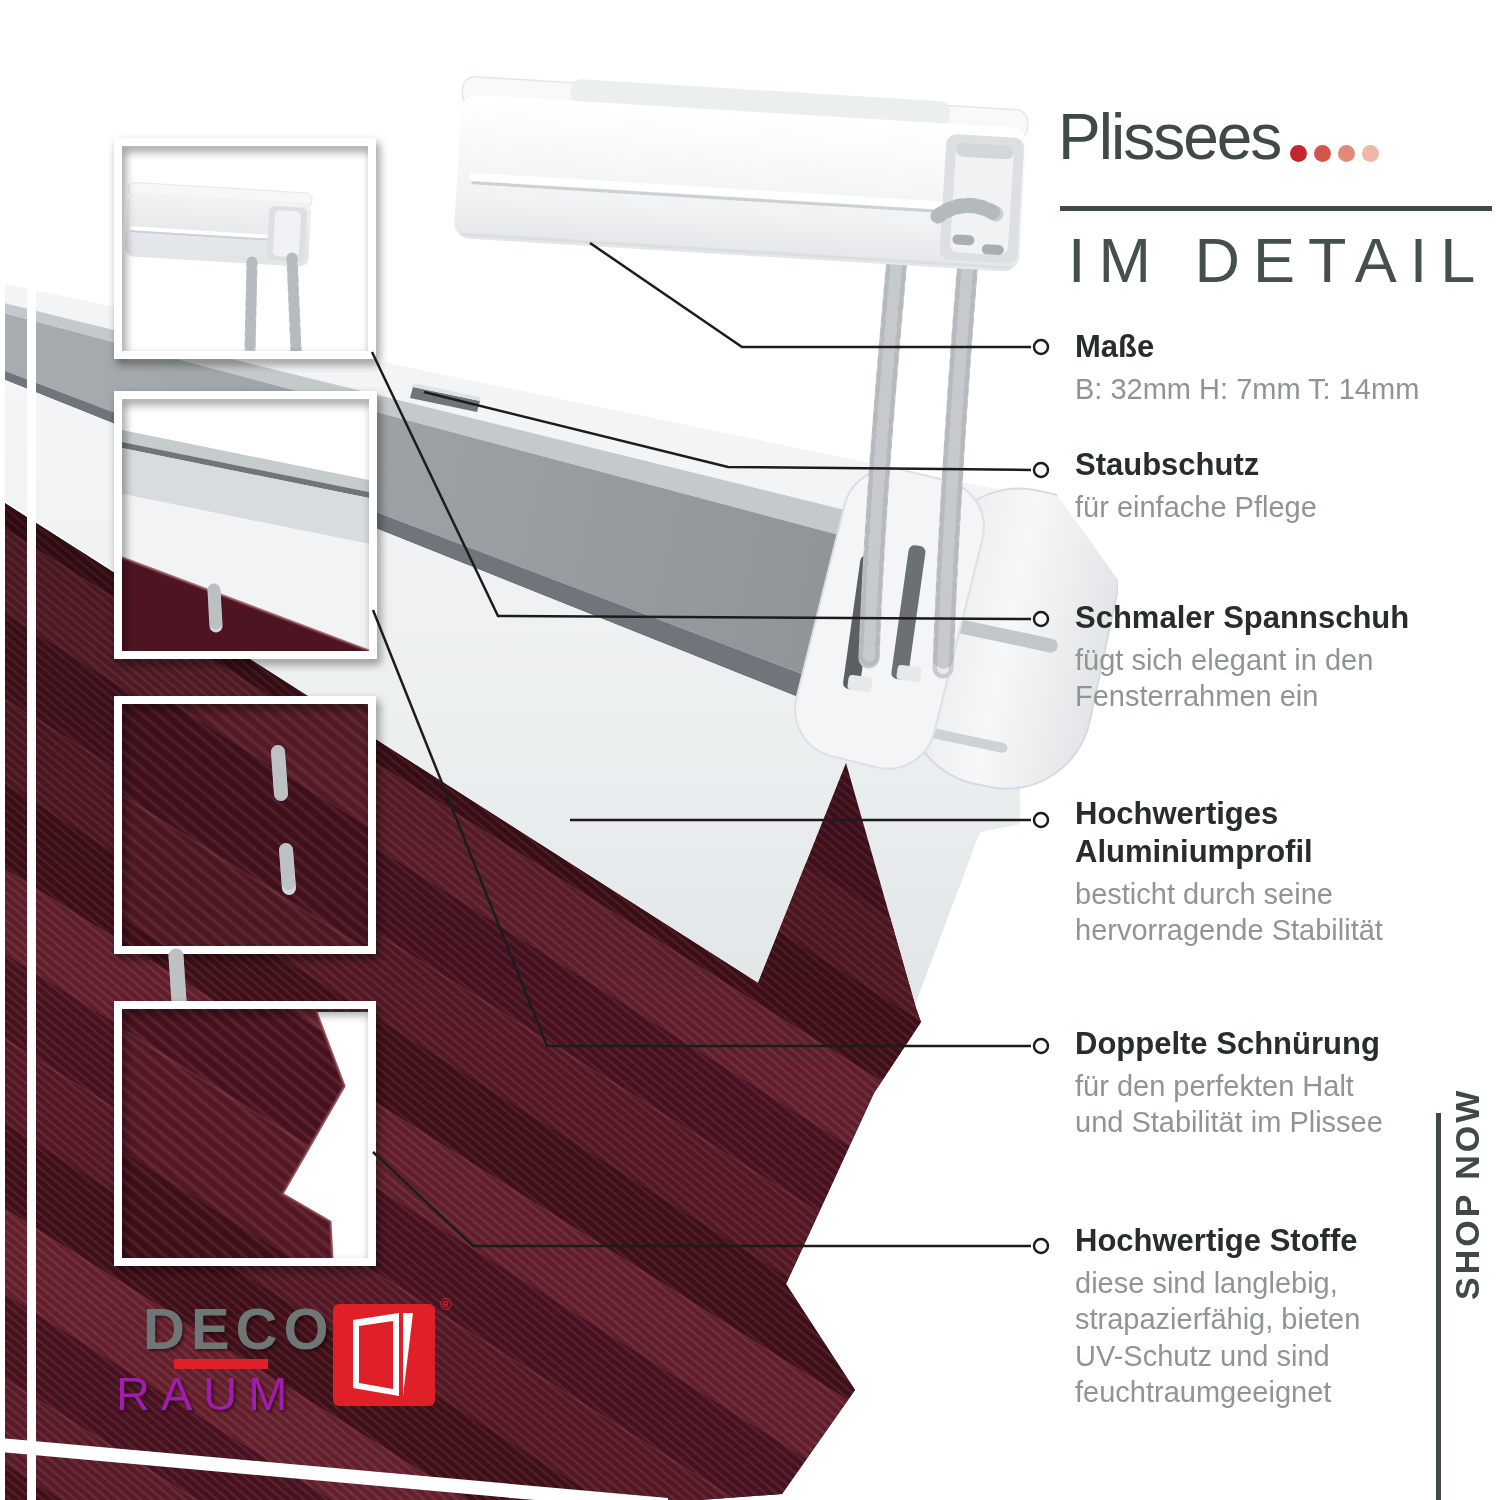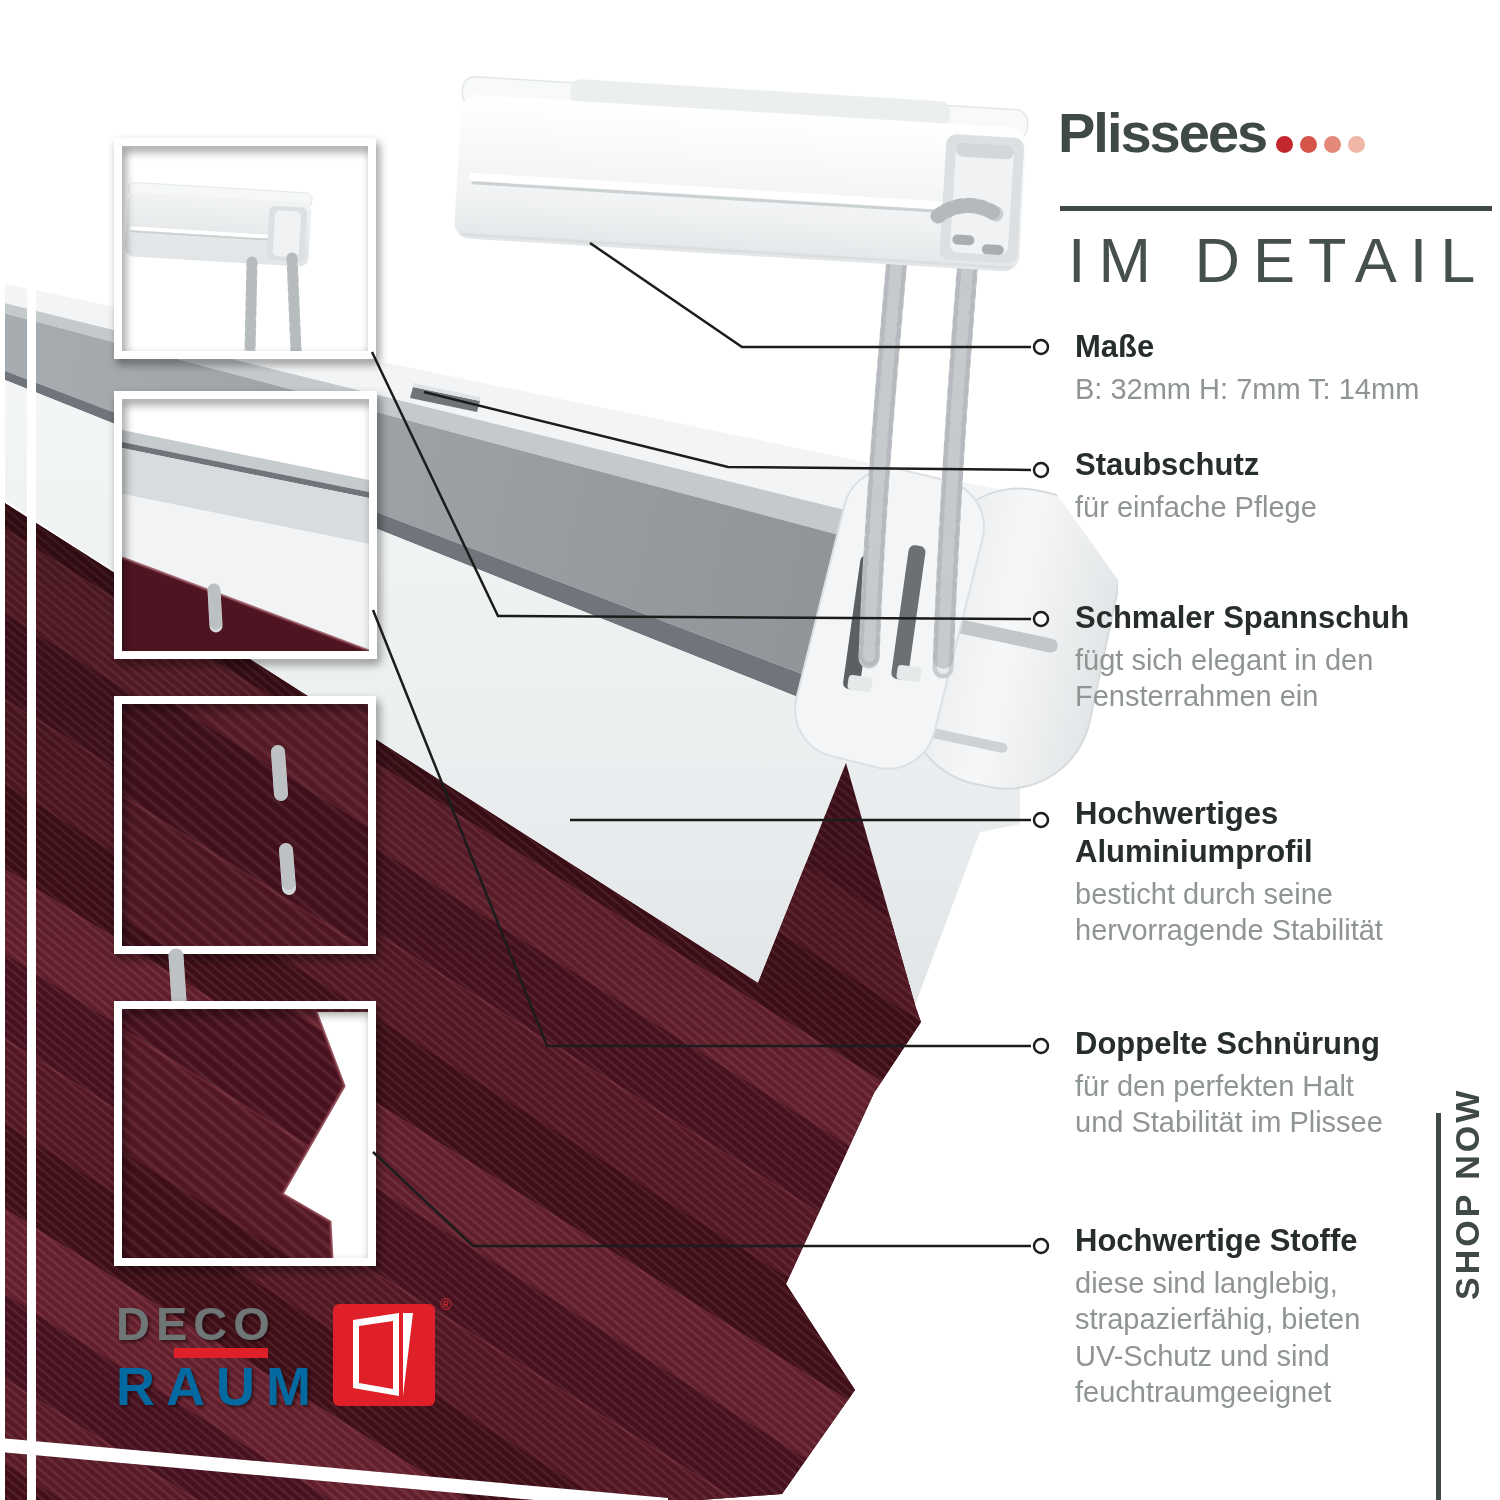--- a/index.html
+++ b/index.html
@@ -3,21 +3,21 @@
 <meta charset="utf-8">
 <style>
   html,body{margin:0;padding:0;background:#ffffff;width:1500px;height:1500px;overflow:hidden;
     font-family:"Liberation Sans", sans-serif;}
   .stage{position:absolute;left:0;top:0;width:1500px;height:1500px;}
   svg{position:absolute;left:0;top:0;}
   .overlay{position:absolute;left:0;top:0;width:1500px;height:1500px;pointer-events:none;}
   .overlay *{pointer-events:auto;}
 
   
-  .title-main{position:absolute;left:1058px;top:100px;font-size:56px;font-weight:bold;
+  .title-main{position:absolute;left:1058px;top:100px;font-size:64px;font-weight:normal;
     letter-spacing:-2px;color:#3f4947;display:flex;align-items:flex-end;}
   .title-dots{display:flex;gap:7px;margin-left:10px;margin-bottom:12px;}
   .title-dots span{width:17px;height:17px;border-radius:50%;display:inline-block;}
   .title-rule{position:absolute;left:1060px;top:206px;width:432px;height:5px;background:#3f4947;}
   .title-sub{position:absolute;left:1060px;top:224px;font-size:63px;font-weight:200;
     letter-spacing:13px;color:#454f4d;white-space:nowrap;margin-left:8px;}
 
   
   .feature{position:absolute;left:1075px;width:430px;}
   .feature .f-label{font-size:31px;font-weight:bold;color:#262d2b;line-height:1.22;white-space:pre-line;}
@@ -25,24 +25,24 @@
   .f1{top:328px;} .f2{top:446px;} .f3{top:599px;} .f4{top:795px;} .f5{top:1025px;} .f6{top:1222px;}
 
   
   .shopnow-rule{position:absolute;left:1436px;top:1113px;width:5px;height:387px;background:#3f4947;}
   .shopnow{position:absolute;left:1448px;top:1110px;height:190px;
     writing-mode:vertical-rl;transform:rotate(180deg);
     font-size:34px;font-weight:bold;letter-spacing:3px;color:#3f4947;white-space:nowrap;}
 
   
   .logo{position:absolute;left:116px;top:1300px;width:340px;height:120px;}
-  .logo .l1{font-size:47px;font-weight:bold;letter-spacing:6px;color:#6f7776;
-    text-shadow:2px 2px 3px rgba(20,5,8,.55);line-height:1;}
+  .logo .l1{font-size:58px;font-weight:bold;letter-spacing:6px;color:#6f7776;
+    text-shadow:2px 2px 3px rgba(20,5,8,.55);line-height:1;margin-left:27px;}
   .logo .bar{width:94px;height:10px;background:#e02028;margin:1px 0 1px 58px;}
-  .logo .l2{font-size:54px;font-weight:bold;letter-spacing:11px;color:#0369a1;
+  .logo .l2{font-size:47px;font-weight:normal;letter-spacing:11px;color:#a21caf;
     text-shadow:2px 2px 3px rgba(20,5,8,.55);line-height:1;}
   .logo .door{position:absolute;left:217px;top:4px;width:102px;height:102px;}
   .logo .reg{position:absolute;left:324px;top:-4px;font-size:16px;font-weight:bold;color:#c0252b;}
 </style>
 </head>
 <body>
 
 <div class="stage">
 
 <svg width="1500" height="1500" viewBox="0 0 1500 1500">

